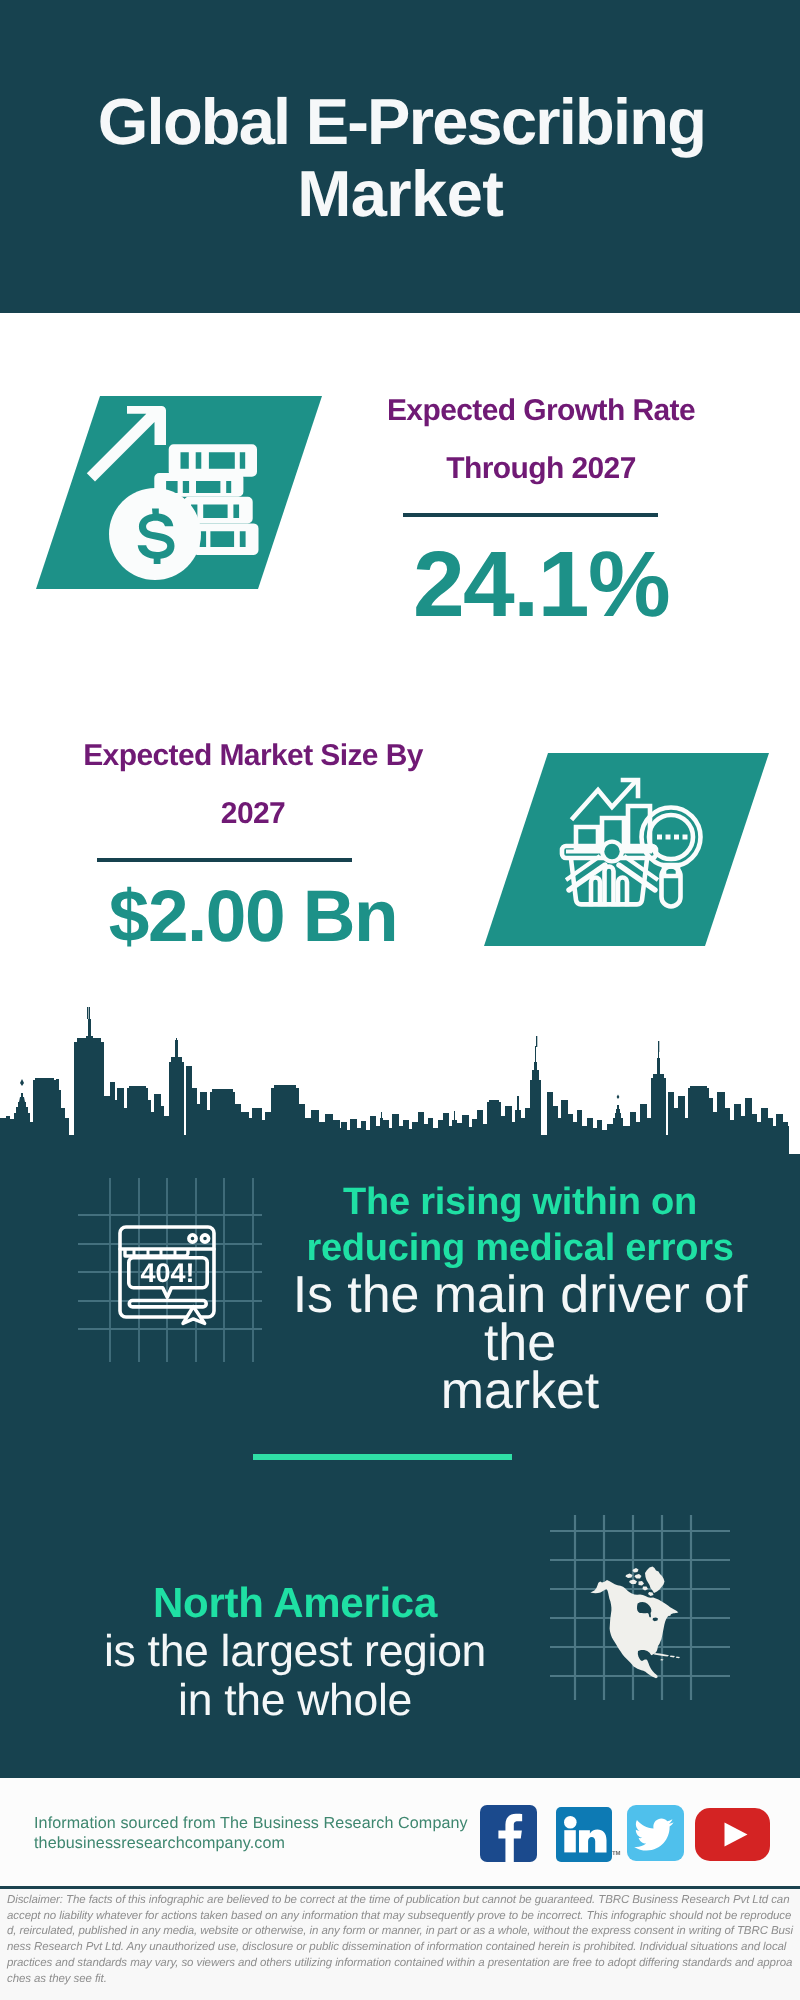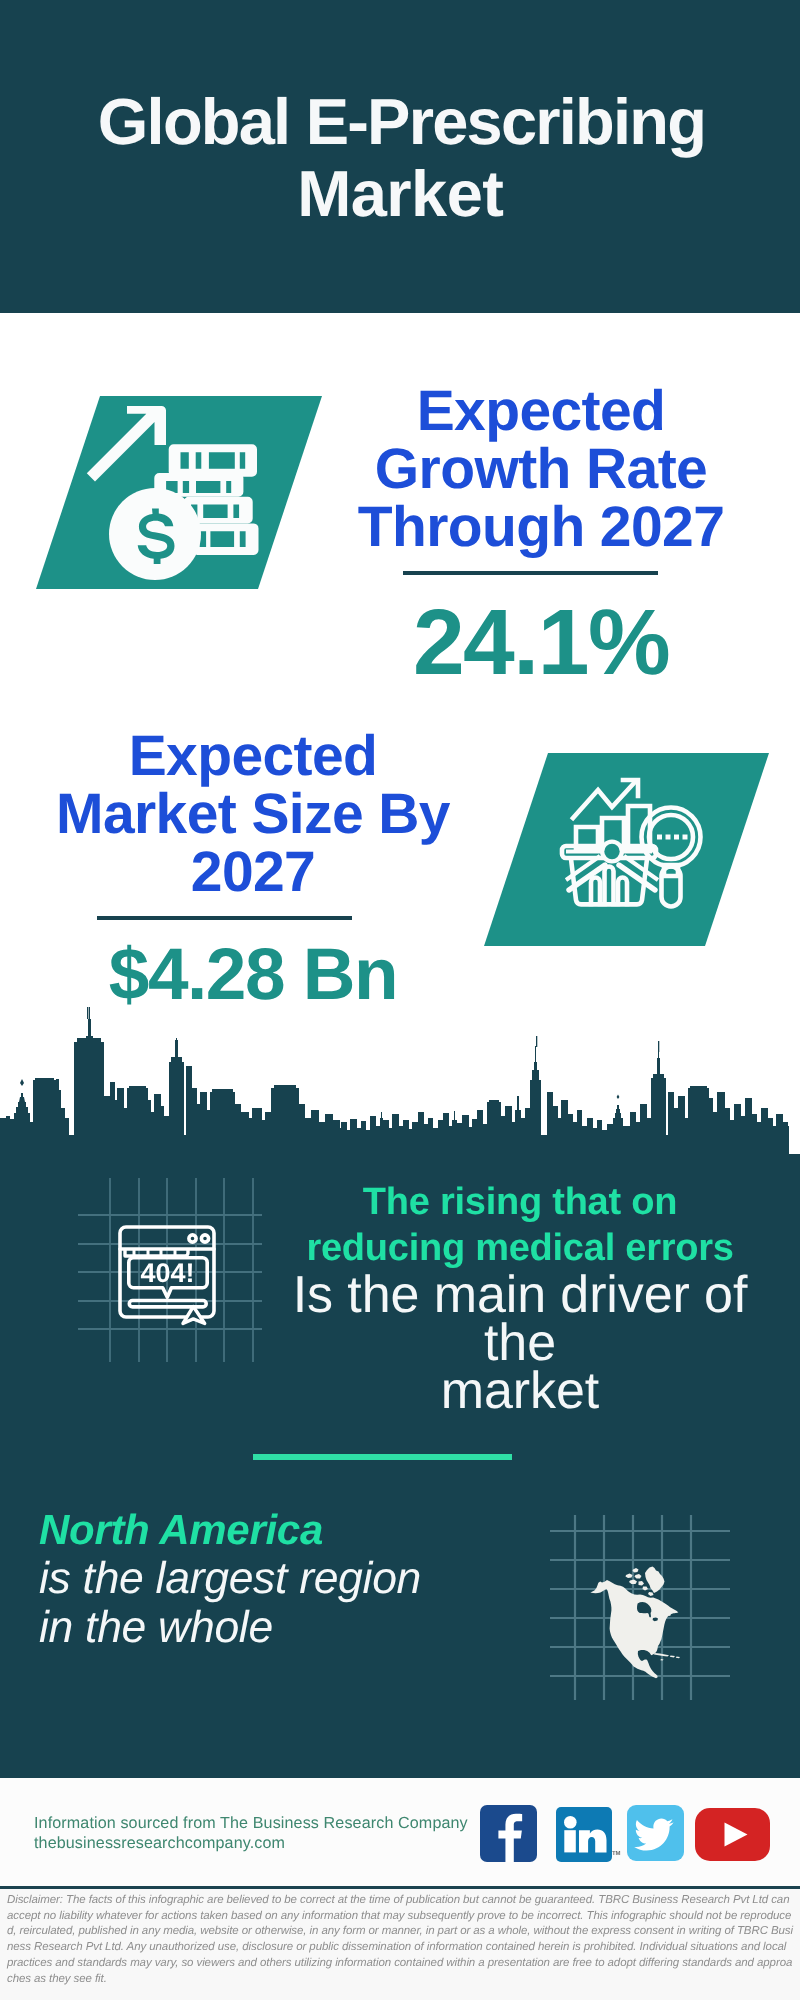--- a/index.html
+++ b/index.html
@@ -12,21 +12,21 @@
   
   .header{position:absolute;left:0;top:0;width:800px;height:313px;background:#17424F;}
   .header-title{position:absolute;left:0;top:86px;width:800px;text-align:center;
      color:#F6F8F9;font-weight:bold;font-size:65px;line-height:72px;}
   .header-title .t-line1{letter-spacing:-1.78px;padding-left:3px;}
   .header-title .t-line2{letter-spacing:-0.55px;padding-left:0.55px;}
 
   
   .stat1-icon{position:absolute;left:0px;top:0px;width:800px;height:1000px;}
   .stat1-text{position:absolute;left:341px;top:382px;width:400px;text-align:center;}
-  .stat-label{color:#1d4ed8;font-weight:bold;font-size:57px;line-height:58px;letter-spacing:-0.6px;}
+  .stat-label{color:#701a75;font-weight:bold;font-size:30px;line-height:58px;letter-spacing:-0.6px;}
   .stat-rule{height:4px;width:255px;background:#17424F;margin:15px auto 0 auto;position:relative;left:-11px;}
   .stat2-text .stat-rule{left:-29px;}
   .stat-value{color:#1D9188;font-weight:bold;font-size:93px;line-height:93px;letter-spacing:-1.5px;margin-top:21px;text-align:center;}
   .stat-value.small{font-size:73px;line-height:73px;letter-spacing:-1.5px;margin-top:18px;}
 
   
   .stat2-text{position:absolute;left:53px;top:727px;width:400px;text-align:center;}
   .stat2-icon{position:absolute;left:0;top:0;width:800px;height:1000px;}
 
   
@@ -39,21 +39,21 @@
   .driver-text{position:absolute;left:278px;top:1179px;width:484px;text-align:center;}
   .hl-green{color:#1FE0A4;font-weight:bold;}
   .body-white{color:#F4F7F8;font-weight:normal;}
   .driver-line{font-size:52px;line-height:48px;letter-spacing:-0.1px;}
   .driver-line.body-white{margin-top:0;}
   [data-name="driver-rest-line-1"]{margin-top:5px;}
   .driver-line.hl-green{font-size:38px;line-height:46px;letter-spacing:-0.25px;}
 
   .mid-rule{position:absolute;left:253px;top:1454px;width:259px;height:5.5px;background:#2FDFA6;}
 
-  .region-text{position:absolute;left:39px;top:1505px;width:512px;font-style:italic;}
+  .region-text{position:absolute;left:39px;top:1578px;width:512px;text-align:center;}
   .region-line{font-size:44.5px;line-height:49px;letter-spacing:-0.3px;}
   .region-line.hl-green{font-size:42px;line-height:49px;letter-spacing:-0.3px;}
   .map-box{position:absolute;left:550px;top:1515px;width:180px;height:185px;}
 
   
   .footer{position:absolute;left:0;top:1778px;width:800px;height:109px;background:#FCFCFC;}
   .footer-top-rule{position:absolute;left:0;top:1886px;width:800px;height:2.5px;background:#1C4350;}
   .footer-src{position:absolute;left:34px;top:1814px;width:460px;}
   .footer-src div{font-size:16.1px;line-height:19px;color:#3F8770;letter-spacing:0.12px;}
   .footer-src div+div{margin-top:1px;}
@@ -112,21 +112,21 @@
   </div>
   <div class="stat1-text" data-name="growth-rate-stat">
     <div class="stat-label" data-name="growth-rate-label">Expected Growth Rate Through 2027</div>
     <div class="stat-rule" data-name="divider"></div>
     <div class="stat-value" data-name="growth-rate-value">24.1%</div>
   </div>
 
   <div class="stat2-text" data-name="market-size-stat">
     <div class="stat-label" data-name="market-size-label">Expected Market Size By 2027</div>
     <div class="stat-rule" data-name="divider"></div>
-    <div class="stat-value small" data-name="market-size-value">$4.28 Bn</div>
+    <div class="stat-value small" data-name="market-size-value">$2.00 Bn</div>
   </div>
   <div class="stat2-icon" data-name="market-research-icon">
    <svg viewBox="0 0 800 1000" width="800" height="1000" data-name="market-research-svg">
      <polygon points="548,753 769,753 705,946 484,946" fill="#1D9188" data-name="parallelogram-badge"></polygon>
      <g fill="none" stroke="#FAFCFC" stroke-width="4.6" stroke-linecap="square" stroke-linejoin="miter" data-name="market-research-glyph">
 
        <polyline points="573,818 598,790 612,807 635,782" data-name="trend-line"></polyline>
        <polyline points="623,780 638,780 638,796" data-name="trend-arrowhead"></polyline>
 
        <path d="M576,827 h22 v22 h-22 z" data-name="bar-1"></path>
@@ -328,21 +328,21 @@
        <path d="M133.5,1257.7 h69 a4.7,4.7 0 0 1 4.7,4.7 v20.6 a4.7,4.7 0 0 1 -4.7,4.7 h-31.1 l-4.1,9.6 l-4.6,-9.6 h-29.2 a4.7,4.7 0 0 1 -4.7,-4.7 v-20.6 a4.7,4.7 0 0 1 4.7,-4.7 z" data-name="speech-bubble"></path>
 
        <path d="M132.5,1300.5 h70.5 a3.2,3.2 0 0 1 0,6.4 h-70.5 a3.2,3.2 0 0 1 0,-6.4 z" data-name="footer-bar"></path>
 
        <path d="M193.3,1306.5 l11.4,17 l-11.4,-4.6 l-10.3,4.6 z" fill="#17424F" stroke-width="3.4" data-name="cursor-arrow"></path>
      </g>
      <text x="167.5" y="1281.5" font-family="Liberation Sans, sans-serif" font-size="27" font-weight="bold" fill="#FFFFFF" text-anchor="middle" data-name="error-code-text">404!</text>
    </svg>
   </div>
   <div class="driver-text" data-name="market-driver-text">
-    <div class="driver-line hl-green" data-name="driver-highlight-line-1">The rising that on</div>
+    <div class="driver-line hl-green" data-name="driver-highlight-line-1">The rising within on</div>
     <div class="driver-line hl-green" data-name="driver-highlight-line-2">reducing medical errors</div>
     <div class="driver-line body-white" data-name="driver-rest-line-1">Is the main driver of the</div>
     <div class="driver-line body-white" data-name="driver-rest-line-2">market</div>
   </div>
 
   <div class="mid-rule" data-name="section-divider"></div>
 
   <div class="region-text" data-name="largest-region-text">
     <div class="region-line hl-green" data-name="region-highlight">North America</div>
     <div class="region-line body-white" data-name="region-rest-line-1">is the largest region</div>

